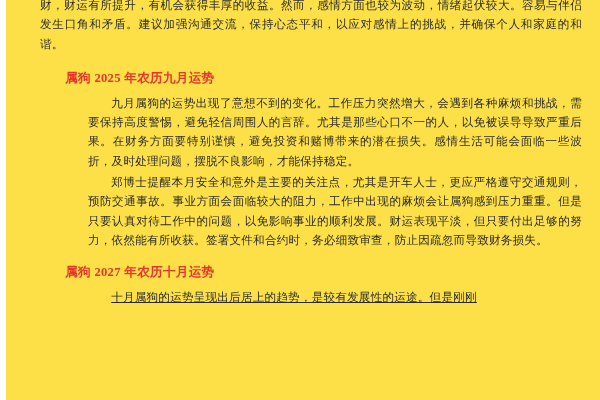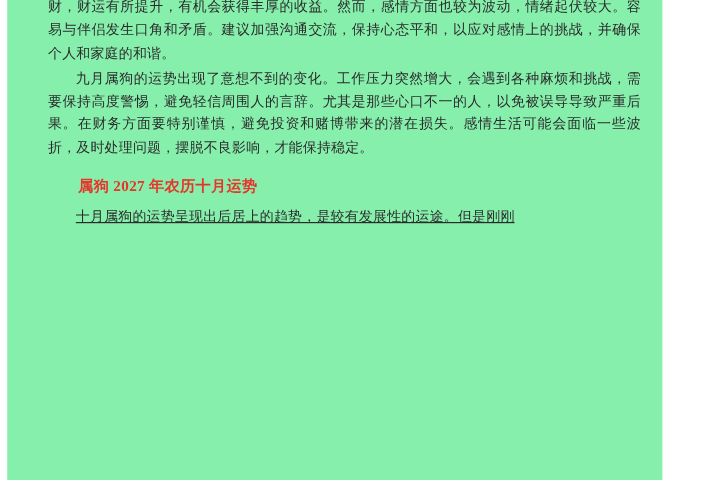--- a/index.html
+++ b/index.html
@@ -8,23 +8,23 @@
   }
   body {
     width: 600px;
     height: 400px;
     background: #ffffff;
     font-family: "Liberation Serif", "DejaVu Serif", serif;
     overflow: hidden;
   }
   .page {
     position: relative;
-    width: 552px;
+    width: 600px;
     height: 400px;
-    background: #86efac;
+    background: #fde047;
     box-sizing: border-box;
     padding: 0 18px 0 40px;
     overflow: hidden;
   }
   .accent-bar {
     position: absolute;
     left: 0;
     top: 0;
     width: 6px;
     height: 400px;
@@ -34,20 +34,21 @@
     font-size: 11.6px;
     line-height: 19.3px;
     color: #2b2b2b;
     text-align: justify;
     text-justify: inter-ideograph;
     margin: 0 0 2px 0;
     letter-spacing: 0.2px;
   }
   .para.indent {
     text-indent: 2em;
+    margin-left: 48px;
   }
   .heading {
     font-size: 12.6px;
     line-height: 20px;
     font-weight: bold;
     color: #e8352b;
     margin: 12px 0 6px 0;
     text-indent: 2em;
     letter-spacing: 0.3px;
   }
@@ -63,20 +64,22 @@
   }
 </style>
 </head>
 <body>
 
 <div class="page">
   <div class="accent-bar"></div>
 
   <p class="para clip-top">财，财运有所提升，有机会获得丰厚的收益。然而，感情方面也较为波动，情绪起伏较大。容易与伴侣发生口角和矛盾。建议加强沟通交流，保持心态平和，以应对感情上的挑战，并确保个人和家庭的和谐。</p>
 
+  <h2 class="heading first">属狗 2025 年农历九月运势</h2>
 
   <p class="para indent">九月属狗的运势出现了意想不到的变化。工作压力突然增大，会遇到各种麻烦和挑战，需要保持高度警惕，避免轻信周围人的言辞。尤其是那些心口不一的人，以免被误导导致严重后果。在财务方面要特别谨慎，避免投资和赌博带来的潜在损失。感情生活可能会面临一些波折，及时处理问题，摆脱不良影响，才能保持稳定。</p>
 
+  <p class="para indent">郑博士提醒本月安全和意外是主要的关注点，尤其是开车人士，更应严格遵守交通规则，预防交通事故。事业方面会面临较大的阻力，工作中出现的麻烦会让属狗感到压力重重。但是只要认真对待工作中的问题，以免影响事业的顺利发展。财运表现平淡，但只要付出足够的努力，依然能有所收获。签署文件和合约时，务必细致审查，防止因疏忽而导致财务损失。</p>
 
   <h2 class="heading">属狗 2027 年农历十月运势</h2>
 
   <p class="para indent clip-bottom-text">十月属狗的运势呈现出后居上的趋势，是较有发展性的运途。但是刚刚</p>
 </div>
 
 </body></html>

